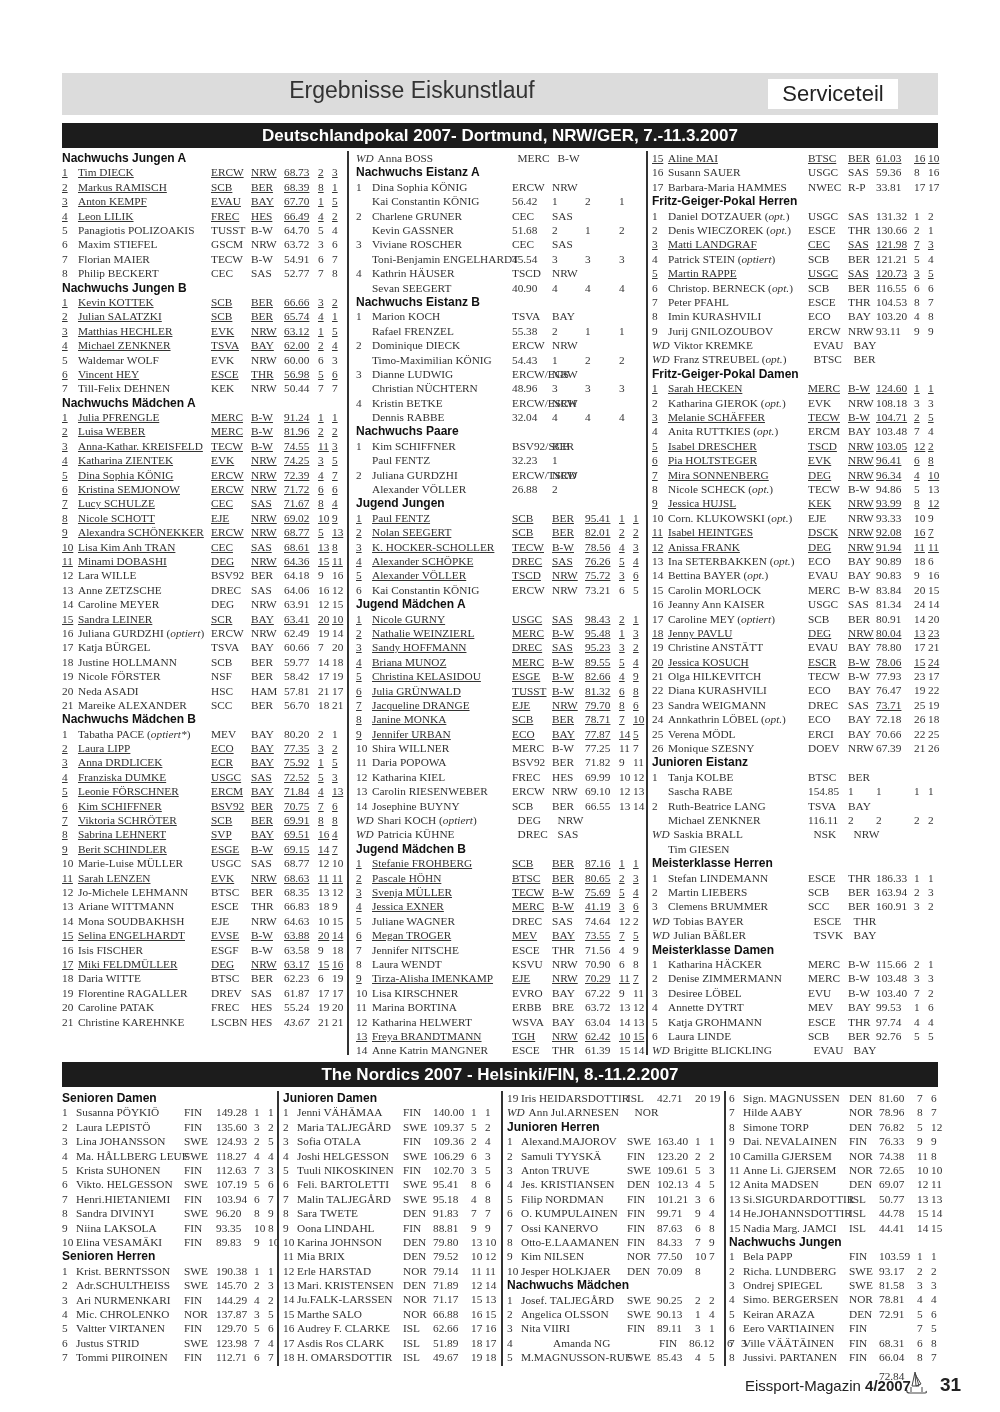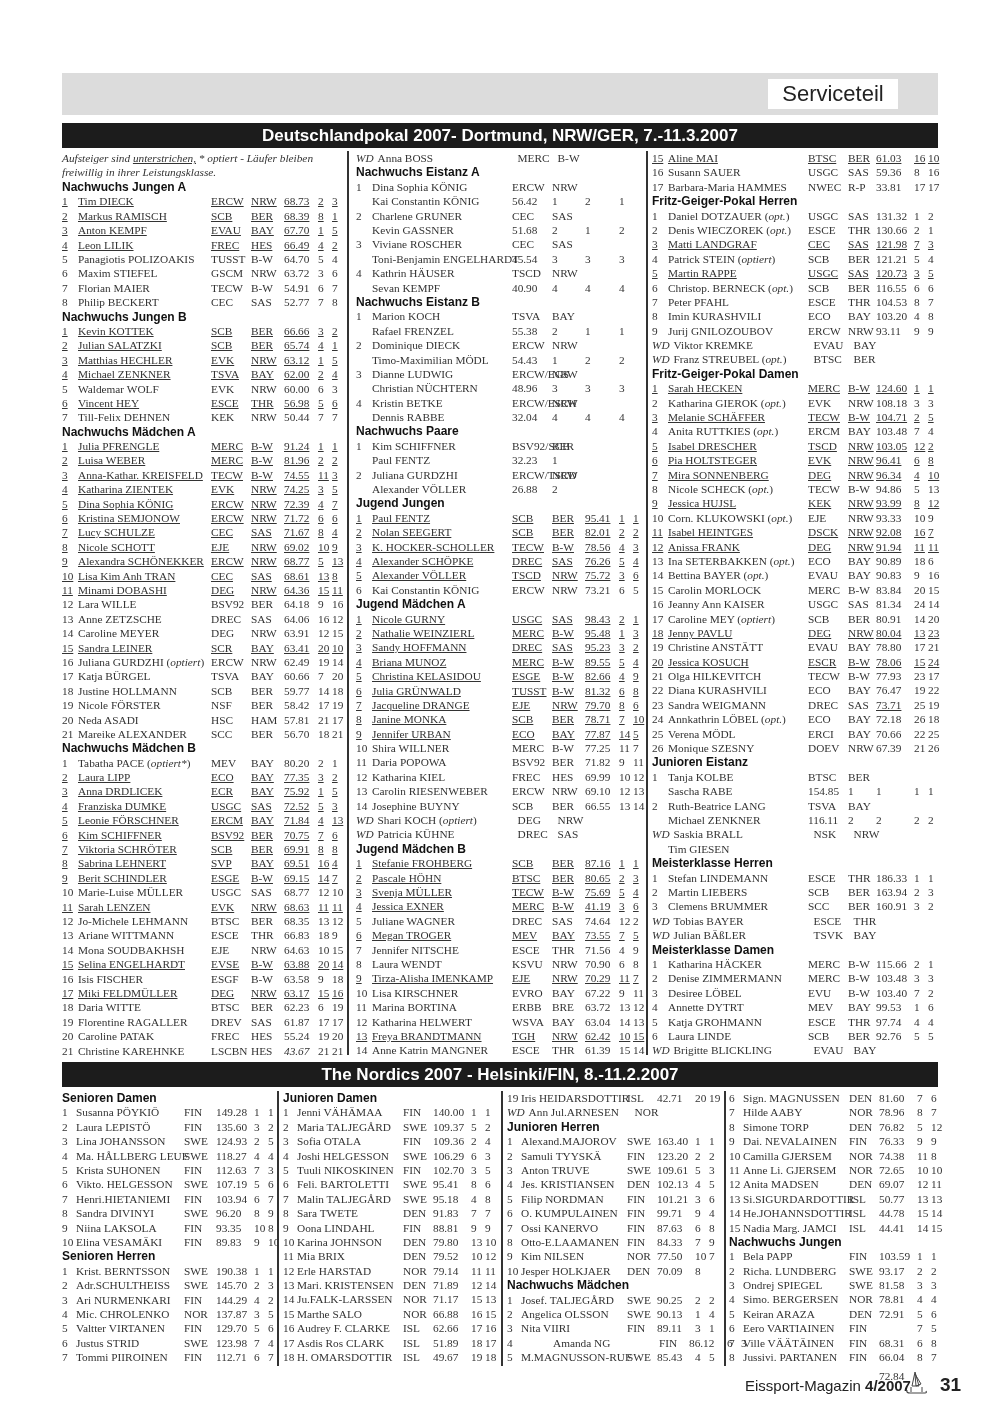--- a/index.html
+++ b/index.html
@@ -21,29 +21,27 @@
   .vline { position:absolute; width:2px; background:#333; }
   .footer { position:absolute; left:745px; top:1377px; font-family:"Liberation Sans", sans-serif; font-size:15px; color:#222; }
   .footer b { font-weight:bold; }
   .pagenum { position:absolute; left:940px; top:1374px; font-family:"Liberation Sans", sans-serif; font-weight:bold; font-size:19px; }
   .logo { position:absolute; left:903px; top:1370px; width:26px; height:26px; }
 </style>
 </head>
 <body>
 
 <div class="hdr">
+  <div class="hdr-title">Ergebnisse Eiskunstlauf</div>
   <div class="hdr-box">Serviceteil</div>
 </div>
 
 <div class="bar" style="top:123px;">Deutschlandpokal 2007- Dortmund, NRW/GER, 7.-11.3.2007</div>
 
 <div class="col" id="dp1" style="left:62px; top:151px; width:282px;">
-  <div class="intro" style="line-height:14px; margin-bottom:1px;">
-    <span>Aufsteiger sind </span><u>unterstrichen,</u><span> * optiert - Läufer bleiben freiwillig in ihrer Leistungsklasse.</span>
-  </div>
 <div class="sec">Nachwuchs Jungen A</div>
     <div class="row ul">
       <span style="width: 16px; flex: 0 0 16px; overflow: visible;">1</span>
       <span style="width: 133px; flex: 0 0 133px; overflow: visible;">Tim DIECK</span>
       <span style="width: 40px; flex: 0 0 40px; overflow: visible;">ERCW</span>
       <span style="width: 33px; flex: 0 0 33px; overflow: visible;">NRW</span>
       <span style="width: 34px; flex: 0 0 34px; overflow: visible;">68.73</span>
       <span style="width: 14px; flex: 0 0 14px; overflow: visible;">2</span>
       <span style="width: 12px; flex: 0 0 12px; overflow: visible;">3</span>
     </div>
@@ -625,21 +623,21 @@
       <span style="width: 16px; flex: 0 0 16px; overflow: visible;">4</span>
       <span style="width: 140px; flex: 0 0 140px; overflow: visible;">Kathrin HÄUSER</span>
       <span style="width: 40px; flex: 0 0 40px; overflow: visible;">TSCD</span>
       <span style="width: 33px; flex: 0 0 33px; overflow: visible;">NRW</span>
       <span style="width: 34px; flex: 0 0 34px; overflow: visible;"></span>
       <span style="width: 14px; flex: 0 0 14px; overflow: visible;"></span>
       <span style="width: 12px; flex: 0 0 12px; overflow: visible;"></span>
     </div>
     <div class="row">
       <span style="width: 16px; flex: 0 0 16px; overflow: visible;"></span>
-      <span style="width: 140px; flex: 0 0 140px; overflow: visible;">Sevan KEMPF</span>
+      <span style="width: 140px; flex: 0 0 140px; overflow: visible;">Sevan SEEGERT</span>
       <span style="width: 40px; flex: 0 0 40px; overflow: visible;">40.90</span>
       <span style="width: 33px; flex: 0 0 33px; overflow: visible;">4</span>
       <span style="width: 34px; flex: 0 0 34px; overflow: visible;">4</span>
       <span style="width: 14px; flex: 0 0 14px; overflow: visible;">4</span>
       <span style="width: 12px; flex: 0 0 12px; overflow: visible;"></span>
     </div>
     <div class="sec">Nachwuchs Eistanz B</div>
     <div class="row">
       <span style="width: 16px; flex: 0 0 16px; overflow: visible;">1</span>
       <span style="width: 140px; flex: 0 0 140px; overflow: visible;">Marion KOCH</span>
@@ -662,21 +660,21 @@
       <span style="width: 16px; flex: 0 0 16px; overflow: visible;">2</span>
       <span style="width: 140px; flex: 0 0 140px; overflow: visible;">Dominique DIECK</span>
       <span style="width: 40px; flex: 0 0 40px; overflow: visible;">ERCW</span>
       <span style="width: 33px; flex: 0 0 33px; overflow: visible;">NRW</span>
       <span style="width: 34px; flex: 0 0 34px; overflow: visible;"></span>
       <span style="width: 14px; flex: 0 0 14px; overflow: visible;"></span>
       <span style="width: 12px; flex: 0 0 12px; overflow: visible;"></span>
     </div>
     <div class="row">
       <span style="width: 16px; flex: 0 0 16px; overflow: visible;"></span>
-      <span style="width: 140px; flex: 0 0 140px; overflow: visible;">Timo-Maximilian MÖDL</span>
+      <span style="width: 140px; flex: 0 0 140px; overflow: visible;">Timo-Maximilian KÖNIG</span>
       <span style="width: 40px; flex: 0 0 40px; overflow: visible;">54.43</span>
       <span style="width: 33px; flex: 0 0 33px; overflow: visible;">1</span>
       <span style="width: 34px; flex: 0 0 34px; overflow: visible;">2</span>
       <span style="width: 14px; flex: 0 0 14px; overflow: visible;">2</span>
       <span style="width: 12px; flex: 0 0 12px; overflow: visible;"></span>
     </div>
     <div class="row">
       <span style="width: 16px; flex: 0 0 16px; overflow: visible;">3</span>
       <span style="width: 140px; flex: 0 0 140px; overflow: visible;">Dianne LUDWIG</span>
       <span style="width: 40px; flex: 0 0 40px; overflow: visible;">ERCW/EGS</span>

